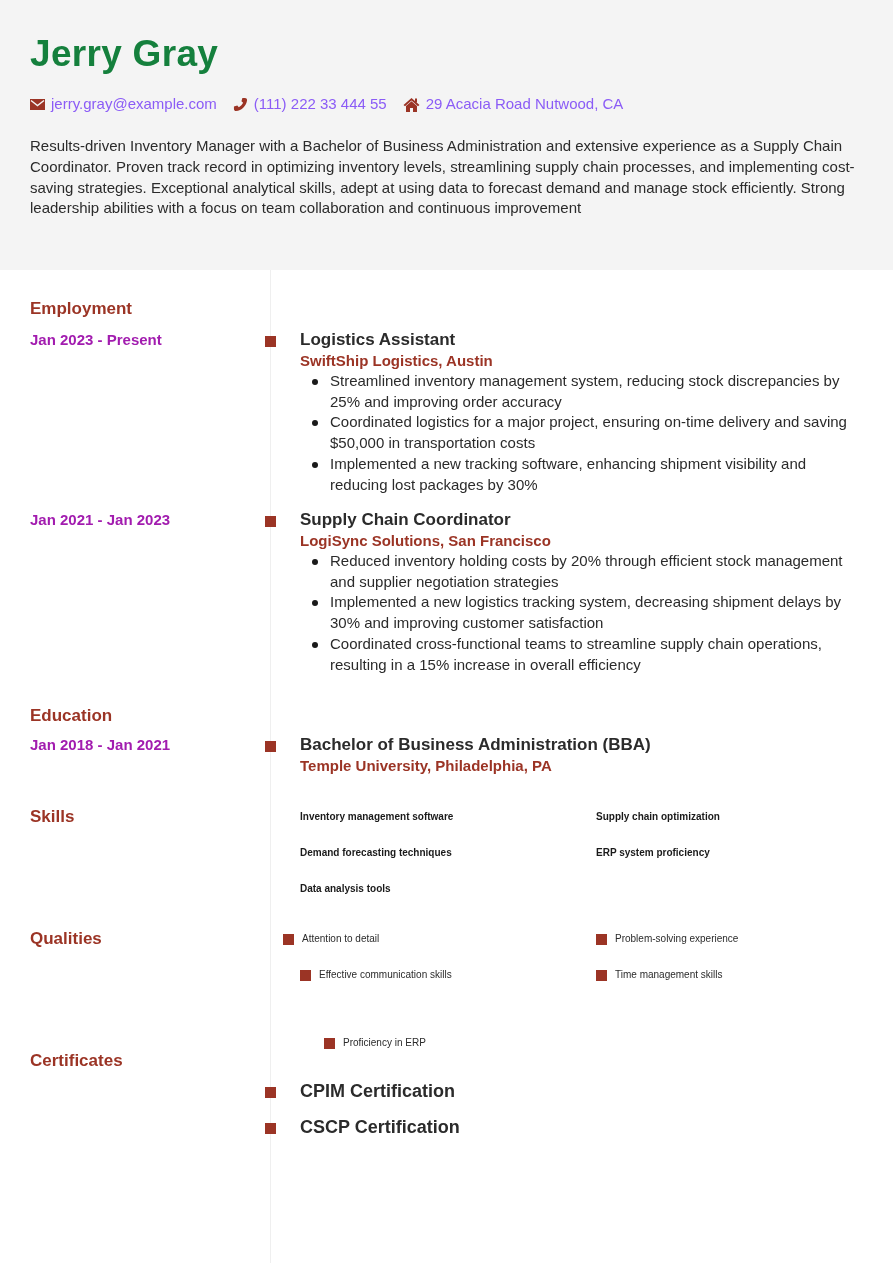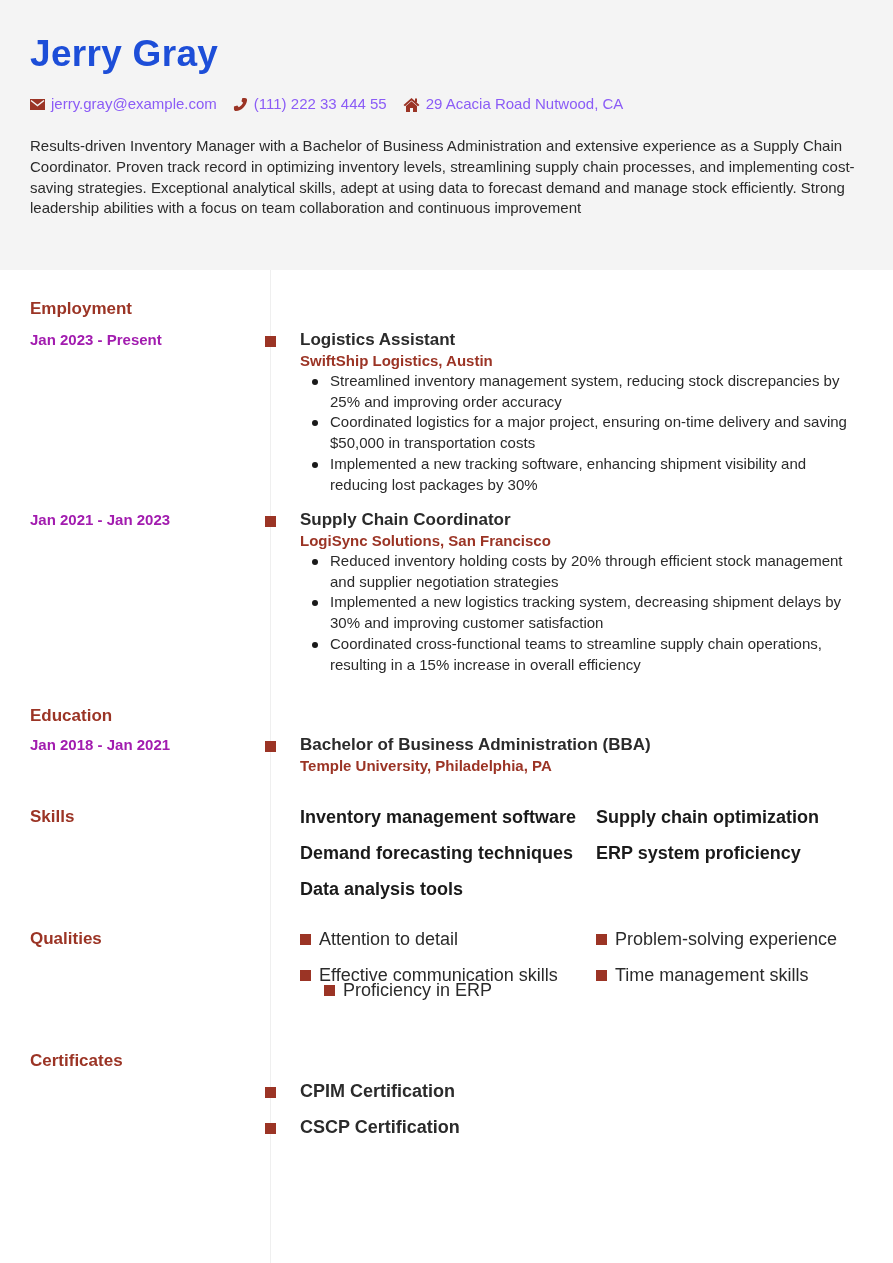--- a/index.html
+++ b/index.html
@@ -11,21 +11,21 @@
     overflow: hidden;
   }
   .header {
     background: #f4f4f4;
     padding: 32px 30px 30px 30px;
     height: 270px;
   }
   .name {
     font-size: 37px;
     font-weight: bold;
-    color: #1d4ed8;
+    color: #15803d;
     letter-spacing: 0.3px;
     line-height: 44px;
   }
   .contacts {
     margin-top: 18px;
     display: flex;
     align-items: center;
     font-size: 15px;
     color: #8b5cf6;
     line-height: 20px;
@@ -86,21 +86,21 @@
     position: absolute;
     left: 12px;
     top: 8px;
     width: 6px;
     height: 6px;
     border-radius: 50%;
     background: #1a1a1a;
   }
   .grid-item {
     position: absolute;
-    font-size: 18px;
+    font-size: 10px;
     line-height: 20px;
   }
   .skill { font-weight: bold; color: #1a1a1a; }
   .quality { color: #2b2b2b; display: flex; align-items: center; }
   .quality .sq {
     width: 11px; height: 11px; background: #9b3425; margin-right: 8px; display: inline-block;
   }
   .cert { position: absolute; left: 300px; font-size: 18px; font-weight: bold; color: #2b2b2b; }
 </style>
 </head>
@@ -177,37 +177,37 @@
 </div>
 
 <div class="section-title" style="top:807px;">Skills</div>
 <div class="grid-item skill" style="left:300px; top:807px;">Inventory management software</div>
 <div class="grid-item skill" style="left:596px; top:807px;">Supply chain optimization</div>
 <div class="grid-item skill" style="left:300px; top:843px;">Demand forecasting techniques</div>
 <div class="grid-item skill" style="left:596px; top:843px;">ERP system proficiency</div>
 <div class="grid-item skill" style="left:300px; top:879px;">Data analysis tools</div>
 
 <div class="section-title" style="top:929px;">Qualities</div>
-<div class="grid-item quality" style="left:300px; top:929px;">
+<div class="grid-item quality" style="left:283px; top:929px;">
   <span class="sq"></span>
   <span>Attention to detail</span>
 </div>
 <div class="grid-item quality" style="left:596px; top:929px;">
   <span class="sq"></span>
   <span>Problem-solving experience</span>
 </div>
 <div class="grid-item quality" style="left:300px; top:965px;">
   <span class="sq"></span>
   <span>Effective communication skills</span>
 </div>
 <div class="grid-item quality" style="left:596px; top:965px;">
   <span class="sq"></span>
   <span>Time management skills</span>
 </div>
-<div class="grid-item quality" style="left:300px; top:980px;padding-left:24px;">
+<div class="grid-item quality" style="left:300px; top:1033px;padding-left:24px;">
   <span class="sq"></span>
   <span>Proficiency in ERP</span>
 </div>
 
 <div class="section-title" style="top:1051px;">Certificates</div>
 <div class="marker" style="top:1087px;"></div>
 <div class="cert" style="top:1081px;">CPIM Certification</div>
 <div class="marker" style="top:1123px;"></div>
 <div class="cert" style="top:1117px;">CSCP Certification</div>
 

